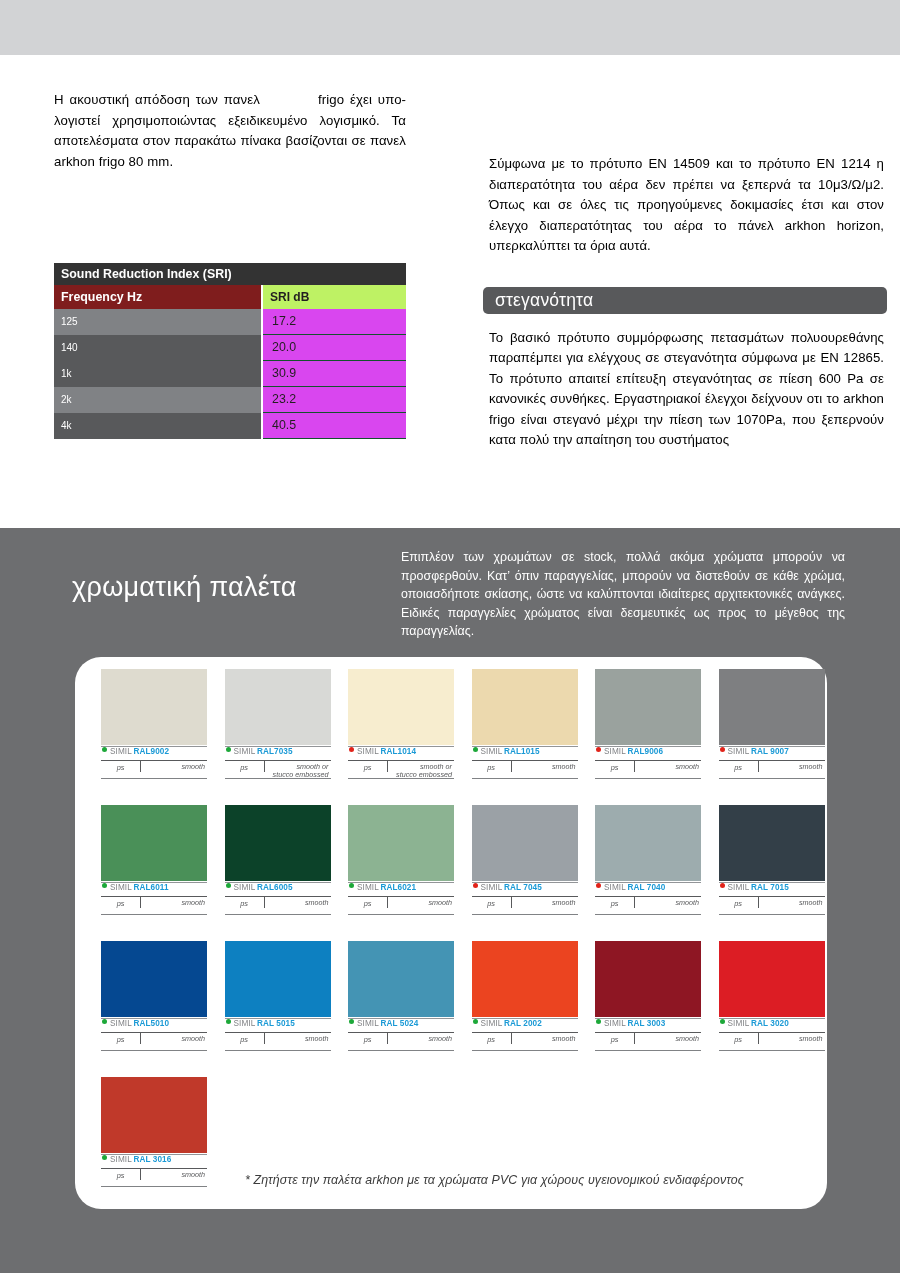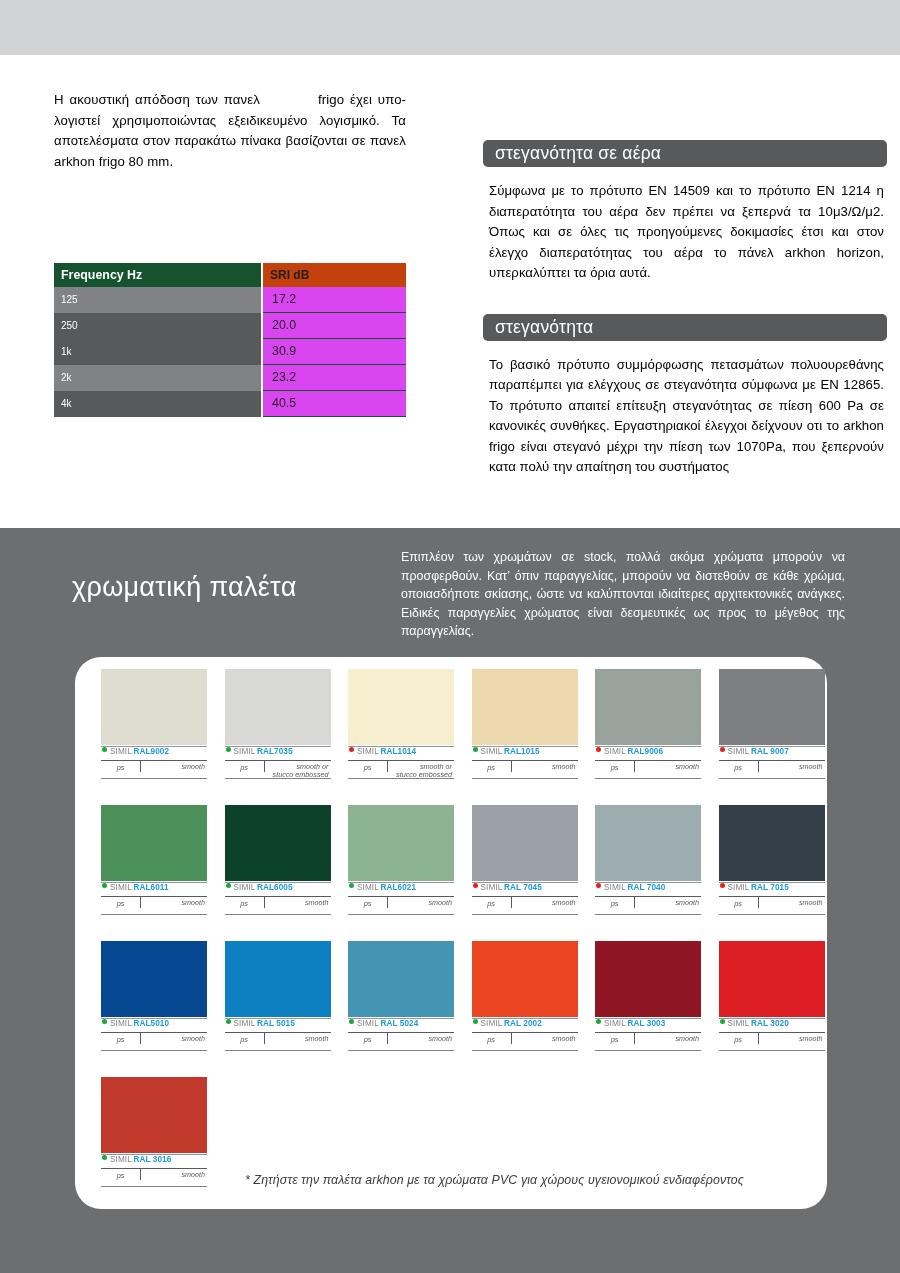--- a/index.html
+++ b/index.html
@@ -59,31 +59,31 @@
     background: #333333;
     color: #ffffff;
     font-size: 12.4px;
     font-weight: bold;
     height: 22px;
     line-height: 22px;
     padding-left: 7px !important;
     text-align: left;
   }
   .sri-head-left {
-    background: #14532d;
+    background: #7f1d1d;
     color: #ffffff;
     font-size: 12.4px;
     font-weight: bold;
     height: 24px;
     line-height: 24px;
     padding-left: 7px !important;
     width: 200px;
   }
   .sri-head-right {
-    background: #c2410c;
+    background: #bef264;
     color: #231f20;
     font-size: 12px;
     font-weight: bold;
     height: 24px;
     line-height: 24px;
     padding-left: 7px !important;
     border-left: 2px solid #fff;
   }
   .sri-freq {
     color: #ffffff;
@@ -262,50 +262,50 @@
 
 <div class="upper"></div>
 
 <div class="left-col">
   <p class="intro-para"><span>Η ακουστική απόδοση των πανελ</span><span class="gap"></span><span>frigo έχει υπο­λογιστεί χρησιμοποιώντας εξειδικευμένο λογισμικό. Τα αποτελέσματα στον παρακάτω πίνακα βασίζονται σε πανελ arkhon frigo 80 mm.</span></p>
 </div>
 
 <table class="sri-table">
   <tbody>
     <tr>
+      <td class="sri-title" colspan="2">Sound Reduction Index (SRI)</td>
+    </tr>
+    <tr>
       <td class="sri-head-left">Frequency Hz</td>
       <td class="sri-head-right">SRI dB</td>
     </tr>
     <tr>
       <td class="sri-freq band-a">125</td>
       <td class="sri-val">17.2</td>
     </tr>
     <tr>
-      <td class="sri-freq band-b">250</td>
+      <td class="sri-freq band-b">140</td>
       <td class="sri-val">20.0</td>
     </tr>
     <tr>
       <td class="sri-freq band-b">1k</td>
       <td class="sri-val">30.9</td>
     </tr>
     <tr>
       <td class="sri-freq band-a">2k</td>
       <td class="sri-val">23.2</td>
     </tr>
     <tr>
       <td class="sri-freq band-b">4k</td>
       <td class="sri-val">40.5</td>
     </tr>
   </tbody>
 </table>
 
 <div class="right-col">
-  <div class="sect-bar">
-    <span>στεγανότητα σε αέρα</span>
-  </div>
   <p class="body-para">Σύμφωνα με το πρότυπο ΕΝ 14509 και το πρότυπο ΕΝ 1214 η διαπερατότητα του αέρα δεν πρέπει να ξεπερνά τα 10μ3/Ω/μ2. Όπως και σε όλες τις προηγούμενες δοκιμασί­ες έτσι και στον έλεγχο διαπερατότητας του αέρα το πάνελ arkhon horizon, υπερκαλύπτει τα όρια αυτά.</p>
 
   <div class="sect-bar second">
     <span>στεγανότητα</span>
   </div>
   <p class="body-para">Το βασικό πρότυπο συμμόρφωσης πετασμάτων πολυουρε­θάνης παραπέμπει για ελέγχους σε στεγανότητα σύμφωνα με ΕΝ 12865. Το πρότυπο απαιτεί επίτευξη στεγανότητας σε πίεση 600 Pa σε κανονικές συνθήκες. Εργαστηριακοί έλεγχοι δείχνουν οτι το arkhon frigo  είναι στεγανό μέχρι την πίεση των 1070Pa, που ξεπερνούν κατα πολύ την απαί­τηση του συστήματος</p>
 </div>
 
 <div class="palette-panel"></div>
 <div class="palette-title">χρωματική παλέτα</div>

